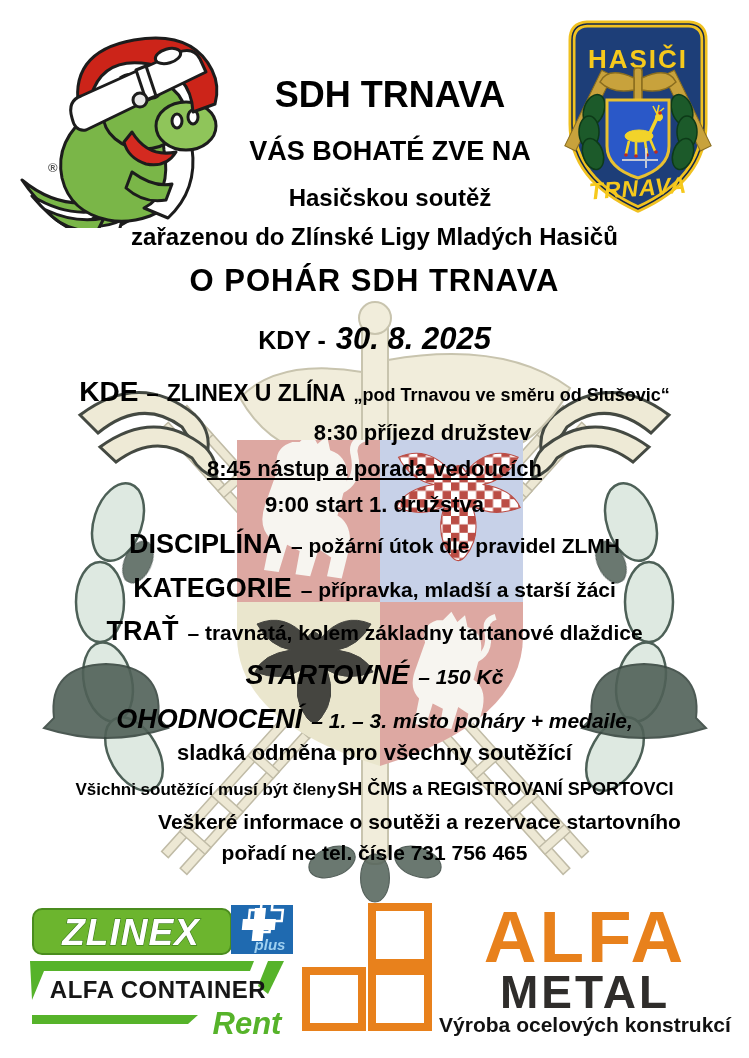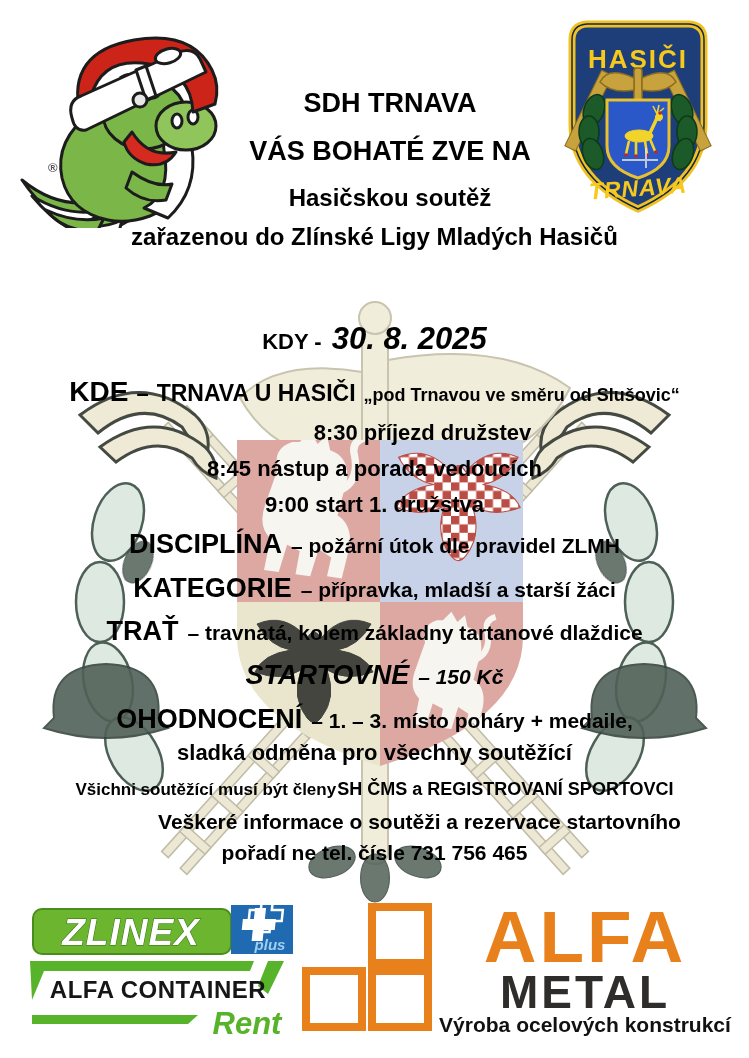--- a/index.html
+++ b/index.html
@@ -6,39 +6,39 @@
   .poster{
     position:relative;width:749px;height:1058px;background:#fff;overflow:hidden;
     font-family:"Liberation Sans",sans-serif;font-weight:bold;color:#000;
     margin:0 auto;
   }
   .wm{position:absolute;left:0;top:0;width:749px;height:1058px;z-index:0;}
   .mascot{position:absolute;left:16px;top:20px;width:224px;height:208px;z-index:2;}
   .badge{position:absolute;left:551px;top:16px;width:174px;height:202px;z-index:2;}
   .line{position:absolute;left:0;width:749px;text-align:center;z-index:3;line-height:1.08;white-space:nowrap;}
   .hl{position:absolute;left:228px;width:324px;text-align:center;z-index:3;white-space:nowrap;}
-  .hl1{top:88px;font-size:27px;}
+  .hl1{top:74px;font-size:36px;}
   .hl2{top:136px;font-size:27px;}
   .hl3{top:184px;font-size:24px;}
   .league{top:224px;font-size:24px;}
   .title{top:264px;font-size:31px;letter-spacing:1px;}
   .kdy{top:322px;}
-  .kdy-label{font-size:22px;margin-top:26px;}
+  .kdy-label{font-size:25px;margin-top:26px;}
   .kdy-date{font-size:31px;margin-left:10px;font-style:italic;}
   .kde{top:377px;}
   .kde-label{font-size:28px;}
   .kde-dash{font-size:22px;margin-left:8px;}
   .kde-place{font-size:23px;margin-left:8px;}
   .kde-note{font-size:18px;margin-left:8px;margin-top:32px;}
   .sch1{top:421px;font-size:22px;padding-left:48px;}
-  .sch2{top:457px;font-size:22px;}
+  .sch2{top:457px;font-size:22px;text-decoration:underline;}
   .sch3{top:493px;font-size:22px;}
   .d-label{font-size:27px;}
   .d-text{font-size:21px;margin-left:9px;}
-  .d0{top:530px;} .d1{top:574px;} .d2{top:617px;} .d3{top:661px;font-style:italic;} .d4{top:705px;}
+  .d0{top:530px;} .d1{top:574px;} .d2{top:617px;} .d3{top:661px;font-style:italic;} .d4{top:705px;font-style:italic;}
   .dcont{top:741px;font-size:22px;}
   .mem{top:780px;font-size:17px;}
   .mem-strong{font-size:18px;margin-left:1px;}
   .info1{top:811px;font-size:21px;padding-left:45px;}
   .info2{top:842px;font-size:21px;}
   .refresh{top:873px;font-size:22px;letter-spacing:.5px;}
   .logo{position:absolute;z-index:3;}
   .logo-zlinex{left:30px;top:899px;width:266px;height:62px;}
   .logo-container{left:22px;top:958px;width:292px;height:84px;}
   .logo-alfametal{left:292px;top:895px;width:457px;height:145px;}
@@ -217,27 +217,28 @@
       <path d="M-16,32 H20 M8,20 V40" stroke="#e8e4da" stroke-width="2" fill="none" opacity="0.8"></path>
     </g>
     <text x="87" y="180" text-anchor="middle" font-size="23" font-style="italic" letter-spacing="1" fill="#f6c91c" transform="rotate(-4 87 172)">TRNAVA</text>
   </svg>
 
   <div class="hl hl1">SDH TRNAVA</div>
   <div class="hl hl2">VÁS BOHATÉ ZVE NA</div>
   <div class="hl hl3">Hasičskou soutěž</div>
   <div class="line league">zařazenou do Zlínské Ligy Mladých Hasičů</div>
 
+  <div class="line title">O POHÁR SDH TRNAVA</div>
 
   <div class="line kdy">
     <span class="kdy-label">KDY -</span><span class="kdy-date">30. 8. 2025</span>
   </div>
 
   <div class="line kde">
-    <span class="kde-label">KDE</span><span class="kde-dash">–</span><span class="kde-place">TRNAVA U HASIČI</span><span class="kde-note">„pod Trnavou ve směru od Slušovic“</span>
+    <span class="kde-label">KDE</span><span class="kde-dash">–</span><span class="kde-place">ZLINEX U ZLÍNA</span><span class="kde-note">„pod Trnavou ve směru od Slušovic“</span>
   </div>
 
   <div class="line sch1">8:30 příjezd družstev</div>
   <div class="line sch2">8:45 nástup a porada vedoucích</div>
   <div class="line sch3">9:00 start 1. družstva</div>
 
   <div class="line d0">
     <span class="d-label">DISCIPLÍNA</span><span class="d-text">– požární útok dle pravidel ZLMH</span>
   </div>
   <div class="line d1">

